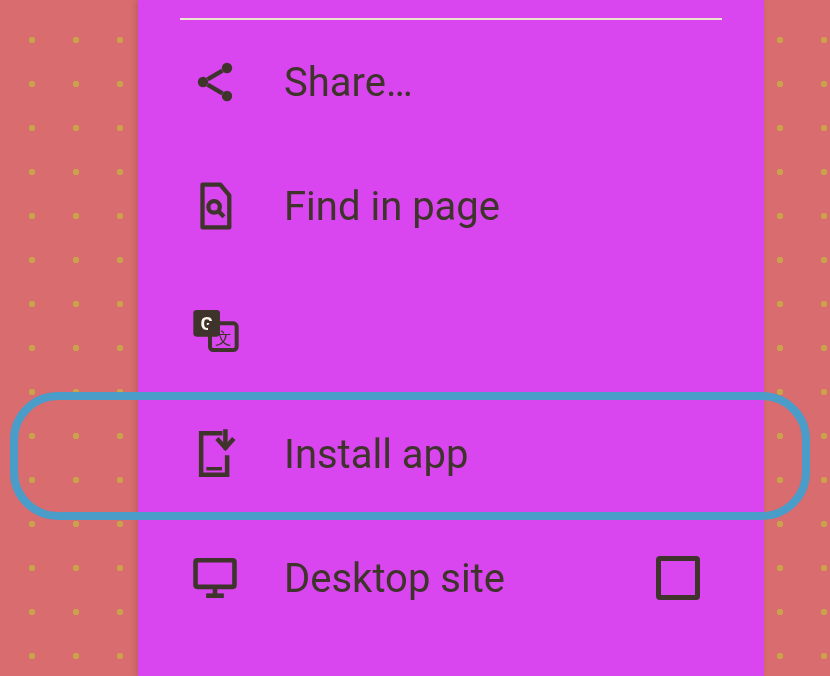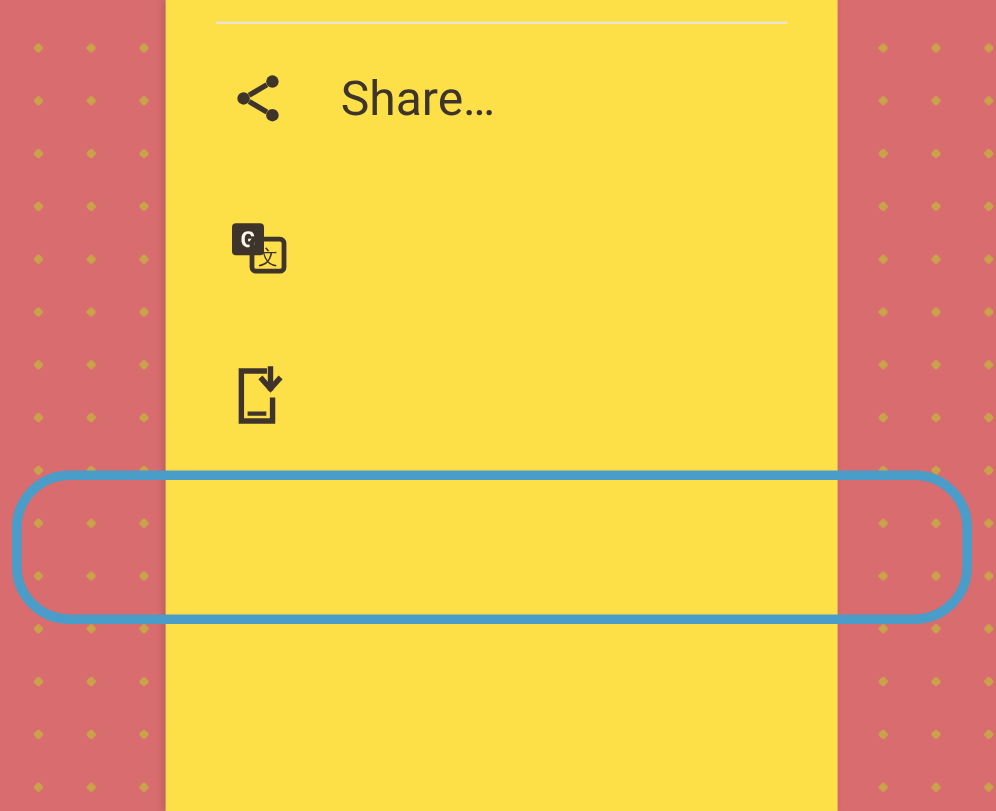--- a/index.html
+++ b/index.html
@@ -14,23 +14,23 @@
     position: absolute;
     inset: 0;
     background-image: radial-gradient(circle, #c9a24a 3.5px, transparent 3.5px);
     background-size: 44px 44px;
     background-position: 10px 18px;
   }
   .menu-panel {
     position: absolute;
     left: 138px;
     top: 0;
-    width: 560px;
+    width: 626px;
     height: 676px;
-    background: #fde047;
+    background: #d946ef;
     box-shadow: -2px 0 6px rgba(0,0,0,0.15);
     padding-top: 0;
   }
   .divider {
     height: 2px;
     background: #ece3d1;
     margin: 18px 42px 0 42px;
   }
   .menu-item {
     display: flex;
@@ -88,20 +88,30 @@
         <circle cx="18" cy="5" r="2.6" fill="#3e342b" stroke="none"></circle>
         <circle cx="6" cy="12" r="2.6" fill="#3e342b" stroke="none"></circle>
         <circle cx="18" cy="19" r="2.6" fill="#3e342b" stroke="none"></circle>
         <line x1="8.3" y1="10.7" x2="15.7" y2="6.3"></line>
         <line x1="8.3" y1="13.3" x2="15.7" y2="17.7"></line>
       </svg>
     </span>
     <span class="menu-label">Share…</span>
   </div>
 
+  <div class="menu-item">
+    <span class="icon-slot">
+      <svg width="44" height="50" viewBox="0 0 24 28" fill="none" stroke="#3e342b" stroke-width="2.4">
+        <path d="M5 2 L15 2 L20 8 L20 26 L5 26 Z" stroke-linejoin="round"></path>
+        <circle cx="11.5" cy="14.5" r="3.2"></circle>
+        <line x1="14" y1="17" x2="17" y2="20"></line>
+      </svg>
+    </span>
+    <span class="menu-label">Find in page</span>
+  </div>
 
   <div class="menu-item">
     <span class="icon-slot">
       <svg width="50" height="50" viewBox="0 0 30 30">
         <rect x="2" y="3" width="16" height="16" rx="2" fill="#3e342b"></rect>
         <text x="10" y="15" font-size="11" font-weight="bold" fill="#fdf7ed" text-anchor="middle">G</text>
         <rect x="12" y="11" width="16" height="16" rx="2" fill="none" stroke="#3e342b" stroke-width="2.4"></rect>
         <text x="20" y="23.5" font-size="10" fill="#3e342b" text-anchor="middle">文</text>
       </svg>
     </span>
@@ -109,18 +119,30 @@
 
   <div class="menu-item">
     <span class="icon-slot">
       <svg width="46" height="52" viewBox="0 0 26 30" fill="none" stroke="#3e342b" stroke-width="2.6" stroke-linecap="square">
         <path d="M16 3 L5 3 L5 27 L20 27 L20 17"></path>
         <line x1="9" y1="23.5" x2="16" y2="23.5" stroke-width="2"></line>
         <line x1="19" y1="2" x2="19" y2="11"></line>
         <polyline points="15,7 19,11.5 23,7" fill="none"></polyline>
       </svg>
     </span>
+    <span class="menu-label">Install app</span>
   </div>
 
+  <div class="menu-item">
+    <span class="icon-slot">
+      <svg width="50" height="46" viewBox="0 0 28 26" fill="none" stroke="#3e342b" stroke-width="2.6">
+        <rect x="3" y="3" width="22" height="15" rx="1"></rect>
+        <line x1="14" y1="18" x2="14" y2="22"></line>
+        <line x1="9" y1="23" x2="19" y2="23"></line>
+      </svg>
+    </span>
+    <span class="menu-label">Desktop site</span>
+    <span class="checkbox"></span>
+  </div>
 
 </div>
 
 <div class="highlight-ring"></div>
 
 </body></html>

